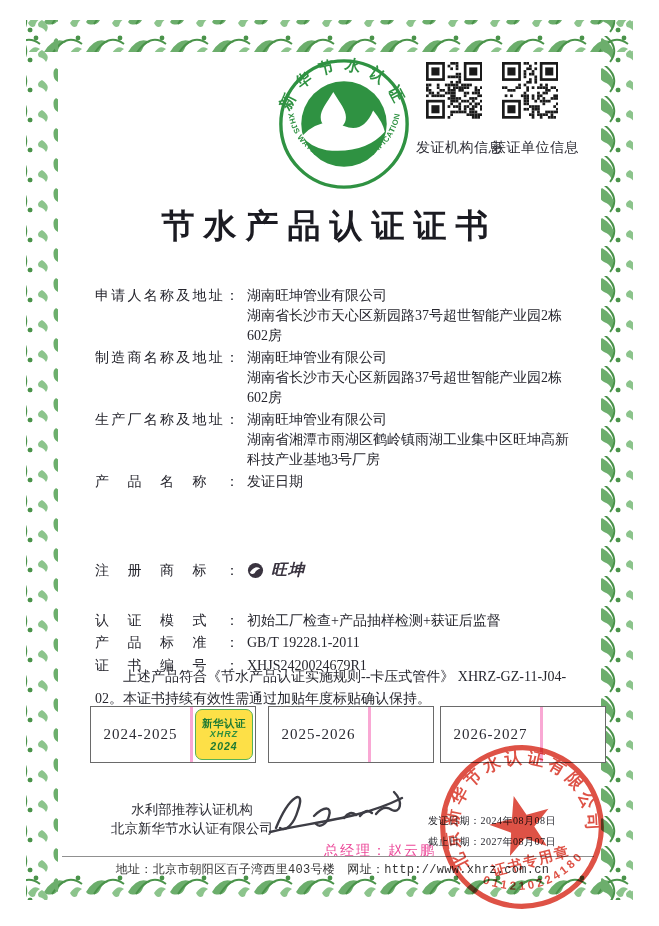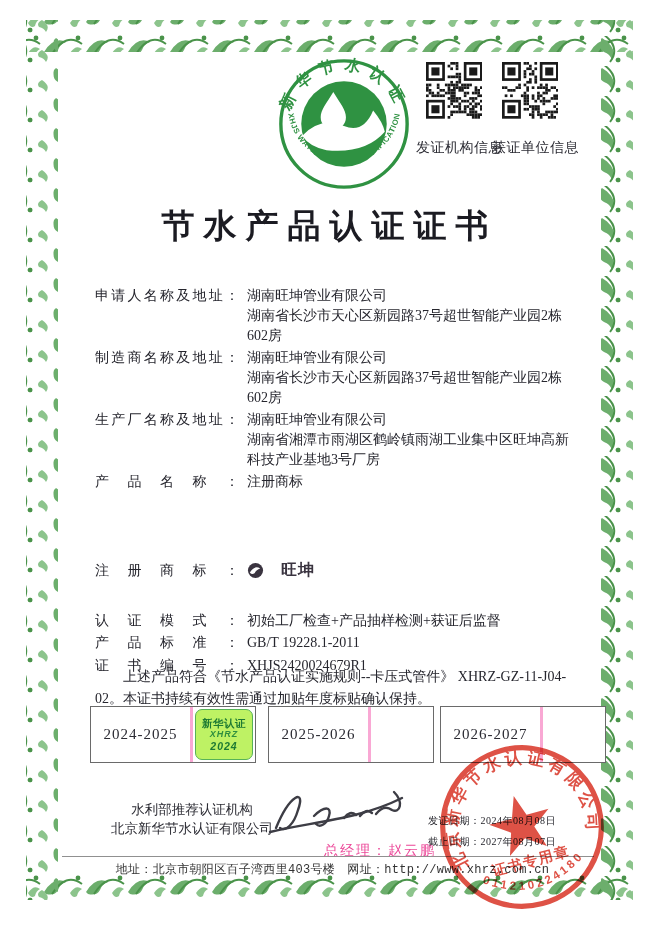--- a/index.html
+++ b/index.html
@@ -19,36 +19,36 @@
          font-family:"Liberation Sans","DejaVu Sans",sans-serif;
          font-size:33px;font-weight:700;color:#1b1b22;letter-spacing:9px;}
 
   .fields{left:95px;top:286px;width:474px;font-size:14px;line-height:20px;}
   .frow{display:flex;margin-bottom:2px;}
   .flabel{flex:0 0 152px;text-align:justify;text-align-last:justify;
           padding-right:8px;box-sizing:border-box;font-weight:500;color:#26262e;}
   .fval{flex:1;color:#26262e;}
 
   .tm-row{left:95px;top:560px;width:474px;display:flex;font-size:14px;align-items:center;}
-  .tm{display:inline-flex;align-items:center;gap:17px;}
+  .tm{display:inline-flex;align-items:center;gap:7px;font-style:italic;}
   .tm-name{font-weight:700;font-size:16px;color:#3a3440;letter-spacing:1px;
            font-family:"Liberation Sans",sans-serif;}
 
   .cert{left:95px;top:610px;width:474px;font-size:14px;line-height:22.4px;}
   .crow{display:flex;}
 
   .statement{left:95px;top:666px;width:476px;margin:0;font-size:14px;line-height:21.5px;
              text-indent:2em;color:#26262e;}
 
   .ybox{top:706px;width:166px;height:57px;border:1px solid #6a6a6a;display:flex;box-sizing:border-box;background:#fff;}
   .yb1{left:90px;} .yb2{left:268px;} .yb3{left:440px;}
   .ycell-year{flex:0 0 99px;display:flex;align-items:center;justify-content:center;
               border-right:3px solid #f9a8d4;font-size:15px;color:#2b2b33;letter-spacing:1px;}
   .ycell-sticker{flex:1;display:flex;align-items:center;justify-content:center;}
-  .sticker{width:56px;height:49px;border:1.5px solid #57b257;border-radius:7px;background:#bef264;
+  .sticker{width:56px;height:49px;border:1.5px solid #57b257;border-radius:7px;background:#fde047;
            display:flex;flex-direction:column;align-items:center;justify-content:center;line-height:1.15;
            font-family:"Liberation Sans",sans-serif;}
   .stk1{font-size:10.5px;font-weight:700;color:#1d7a33;letter-spacing:0.5px;}
   .stk2{font-size:9px;font-weight:700;font-style:italic;color:#2f8f3f;letter-spacing:1px;}
   .stk3{font-size:10.5px;font-weight:700;font-style:italic;color:#1d7a33;letter-spacing:1px;}
 
   .org{left:96px;top:800px;width:192px;text-align:center;font-size:13.5px;font-weight:400;
        line-height:19px;color:#2b2b33;}
   .sig{left:262px;top:782px;}
   .signer{left:256px;top:842px;width:180px;text-align:right;font-size:14px;letter-spacing:2px;color:#ec4899;}
@@ -385,21 +385,21 @@
     <div class="frow">
       <span class="flabel">生产厂名称及地址：</span>
       <div class="fval">
         <div>湖南旺坤管业有限公司</div>
         <div>湖南省湘潭市雨湖区鹤岭镇雨湖工业集中区旺坤高新科技产业基地3号厂房</div>
       </div>
     </div>
     <div class="frow">
       <span class="flabel">产品名称：</span>
       <div class="fval">
-        <div>注册商标</div>
+        <div>发证日期</div>
       </div>
     </div>
   </div>
 
   <div class="abs tm-row">
     <span class="flabel">注册商标：</span>
     <span class="tm">
       <svg width="17" height="17" viewBox="0 0 18 18">
         <circle cx="9" cy="9" r="8" fill="#3a3440"></circle>
         <path d="M3,11 Q8,3 14,7 Q10,8 8,12 Q5,14 3,11 Z" fill="#ffffff"></path>

